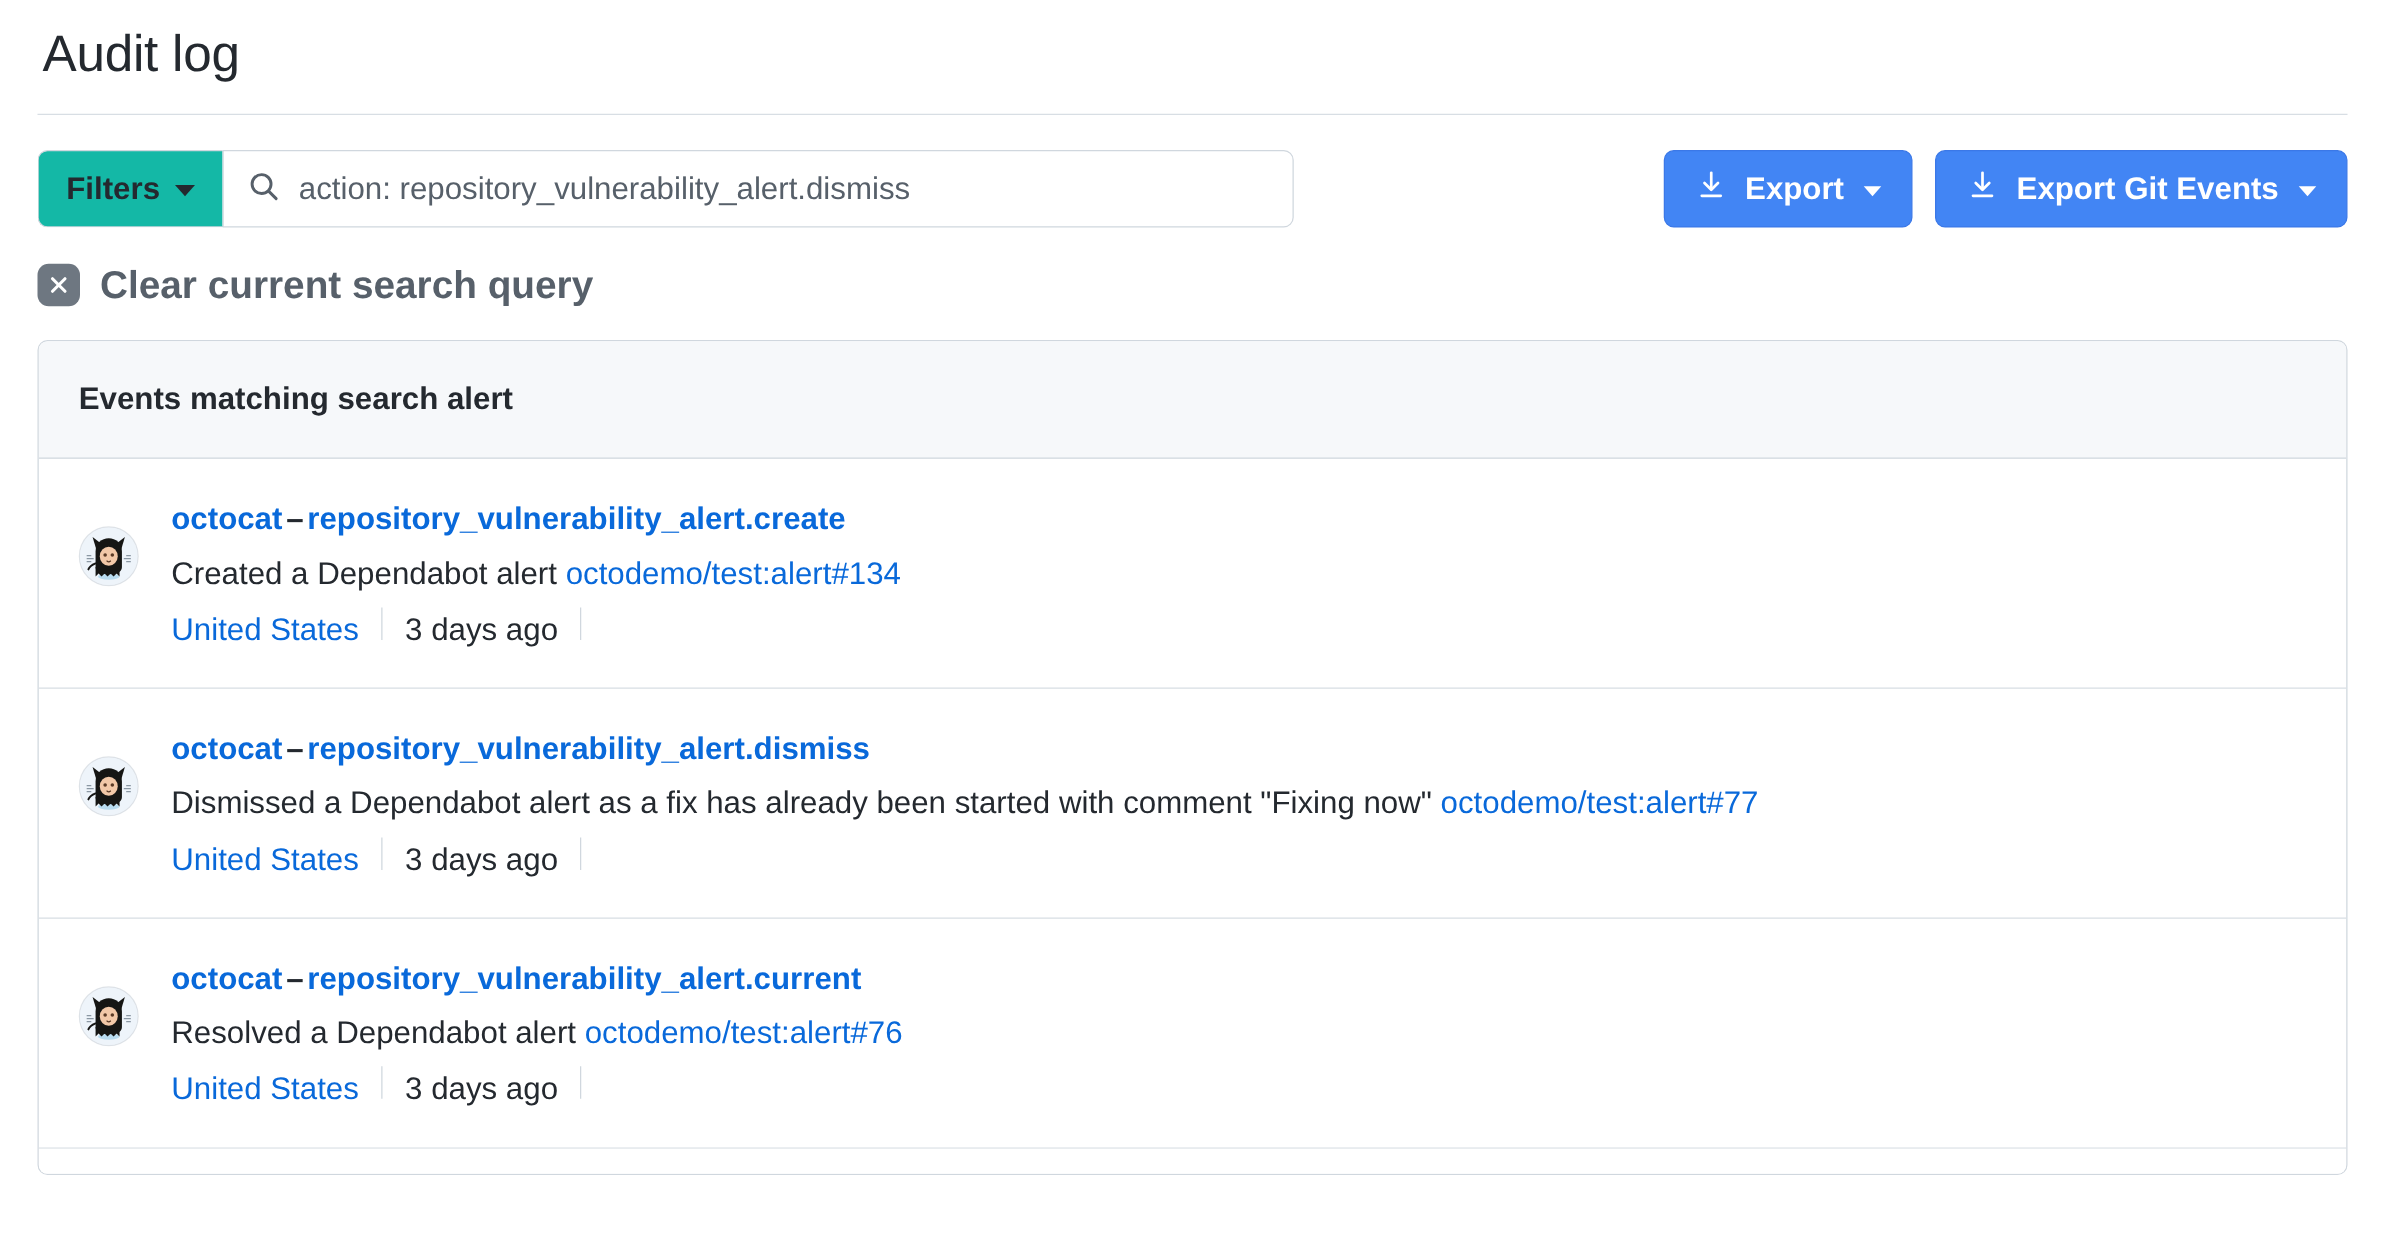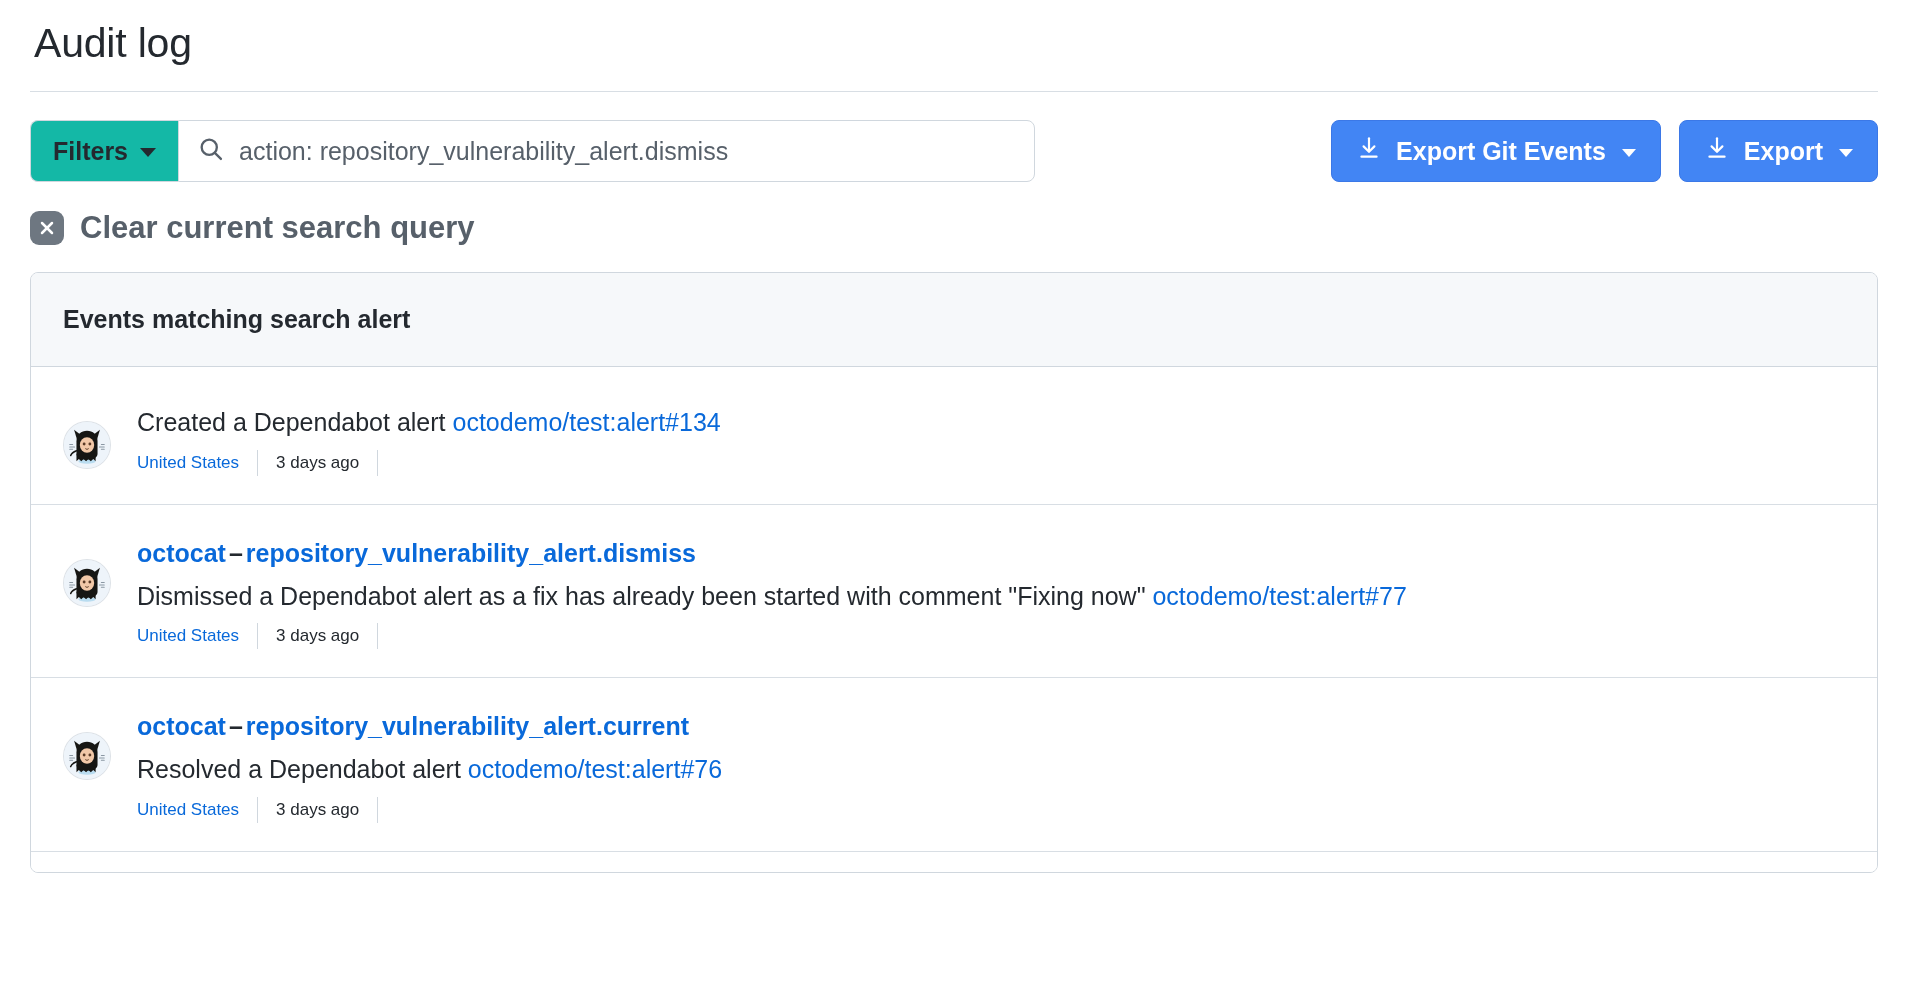--- a/index.html
+++ b/index.html
@@ -197,23 +197,23 @@
     font-size: 25px;
     font-weight: 400;
     color: #24292f;
     line-height: 1.45;
     margin-top: 7px;
     white-space: nowrap;
   }
   .event-line2 a { color: #0969da; text-decoration: none; }
   .event-meta {
     display: flex;
-    align-items: flex-end;
+    align-items: flex-start;
     margin-top: 9px;
-    font-size: 17px;
+    font-size: 25px;
     line-height: 1.45;
     white-space: nowrap;
   }
   .event-meta a { color: #0969da; text-decoration: none; }
   .event-meta .sep {
     display: inline-block;
     width: 1px;
     height: 26px;
     background: #d0d7de;
     margin: 0 18px;
@@ -254,33 +254,33 @@
     <div class="toolbar-spacer"></div>
 
     <div class="export-btn">
       <span>
         <svg width="26" height="26" viewBox="0 0 24 24" fill="none" stroke="#ffffff" stroke-width="2" stroke-linecap="round" stroke-linejoin="round">
           <line x1="12" y1="3" x2="12" y2="15"></line>
           <polyline points="7,10.5 12,15.5 17,10.5"></polyline>
           <line x1="5" y1="20" x2="19" y2="20"></line>
         </svg>
       </span>
-      <span>Export Git Events</span>
+      <span>Export</span>
       <span class="caret-down"></span>
     </div>
 
     <div class="export-btn">
       <span>
         <svg width="26" height="26" viewBox="0 0 24 24" fill="none" stroke="#ffffff" stroke-width="2" stroke-linecap="round" stroke-linejoin="round">
           <line x1="12" y1="3" x2="12" y2="15"></line>
           <polyline points="7,10.5 12,15.5 17,10.5"></polyline>
           <line x1="5" y1="20" x2="19" y2="20"></line>
         </svg>
       </span>
-      <span>Export</span>
+      <span>Export Git Events</span>
       <span class="caret-down"></span>
     </div>
 
   </div>
 
   <div class="clear-row">
     <span class="clear-badge">
       <svg width="20" height="20" viewBox="0 0 24 24" fill="none" stroke="#ffffff" stroke-width="3" stroke-linecap="round">
         <line x1="6" y1="6" x2="18" y2="18"></line>
         <line x1="18" y1="6" x2="6" y2="18"></line>
@@ -307,20 +307,23 @@
           <ellipse cx="24" cy="24" rx="7.5" ry="8" fill="#f2c8a8"></ellipse>
           <circle cx="21" cy="23" r="1.5" fill="#5a3a26"></circle>
           <circle cx="27" cy="23" r="1.5" fill="#5a3a26"></circle>
           <path d="M22.5 28 Q24 29.5 25.5 28" stroke="#5a3a26" stroke-width="1" fill="none" stroke-linecap="round"></path>
           <path d="M6 26 L11 26 M6 23.5 L9 23.5 M6 28.5 L9 28.5" stroke="#8a97a3" stroke-width="1.1" stroke-linecap="round"></path>
           <path d="M42 26 L37 26 M42 23.5 L39 23.5 M42 28.5 L39 28.5" stroke="#8a97a3" stroke-width="1.1" stroke-linecap="round"></path>
           <path d="M13 30 Q8 32 7 35" stroke="#161614" stroke-width="1.6" fill="none" stroke-linecap="round"></path>
         </svg>
       </div>
       <div class="event-body">
+        <div class="event-line1">
+          <a href="#">octocat</a><span class="dash">–</span><a href="#">repository_vulnerability_alert.create</a>
+        </div>
         <div class="event-line2"><span>Created a Dependabot alert </span><a href="#">octodemo/test:alert#134</a></div>
         <div class="event-meta">
           <a href="#">United States</a>
           <span class="sep"></span>
           <span class="time">3 days ago</span>
           <span class="sep"></span>
         </div>
       </div>
     </div>
 

